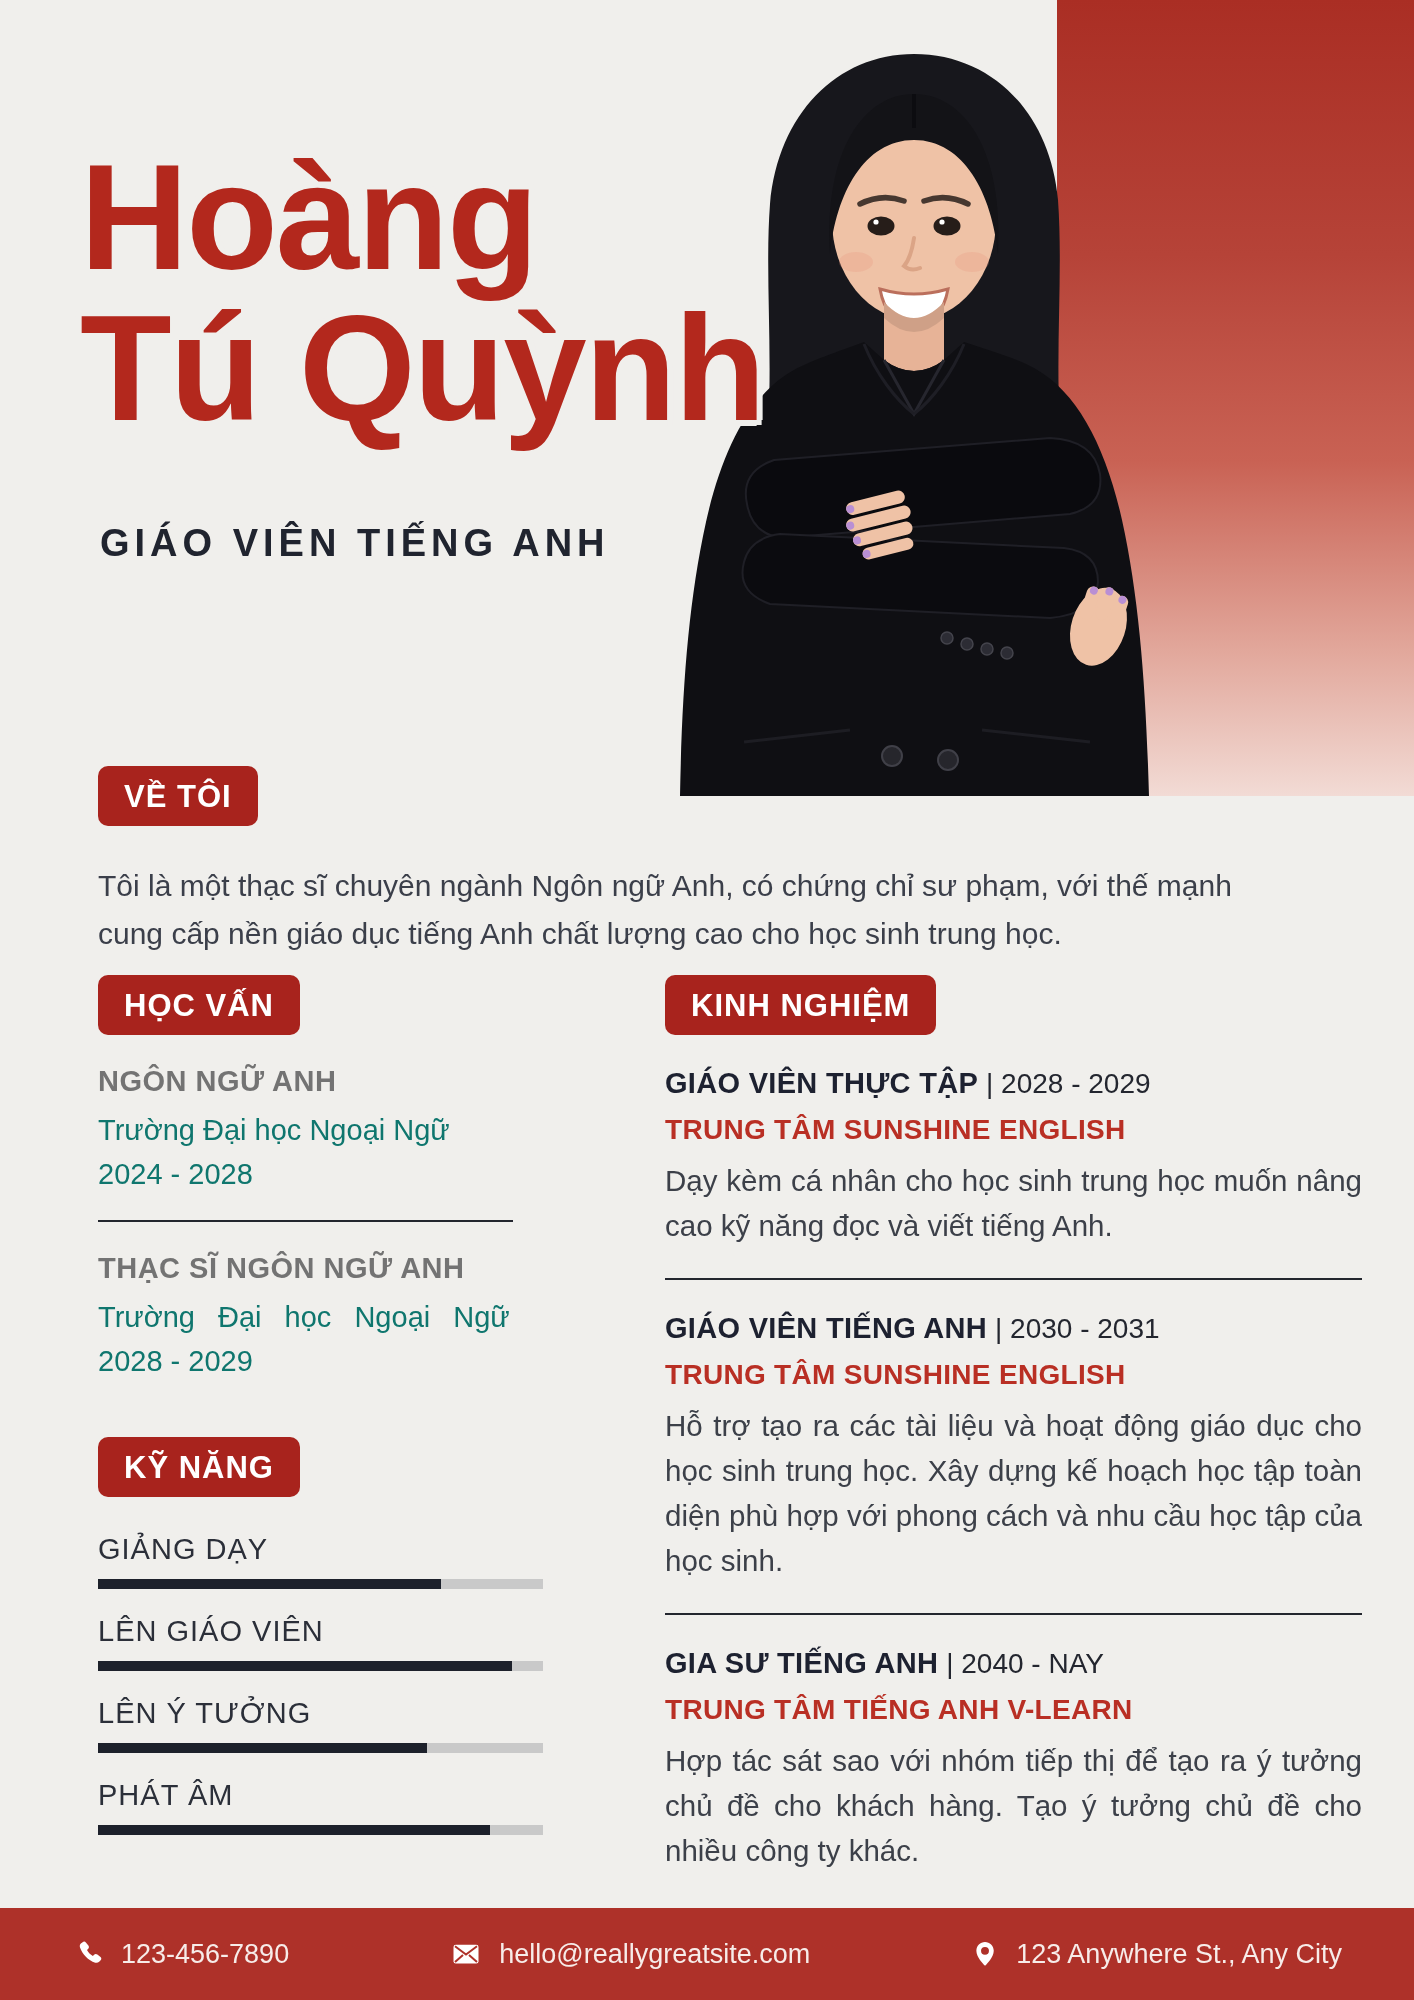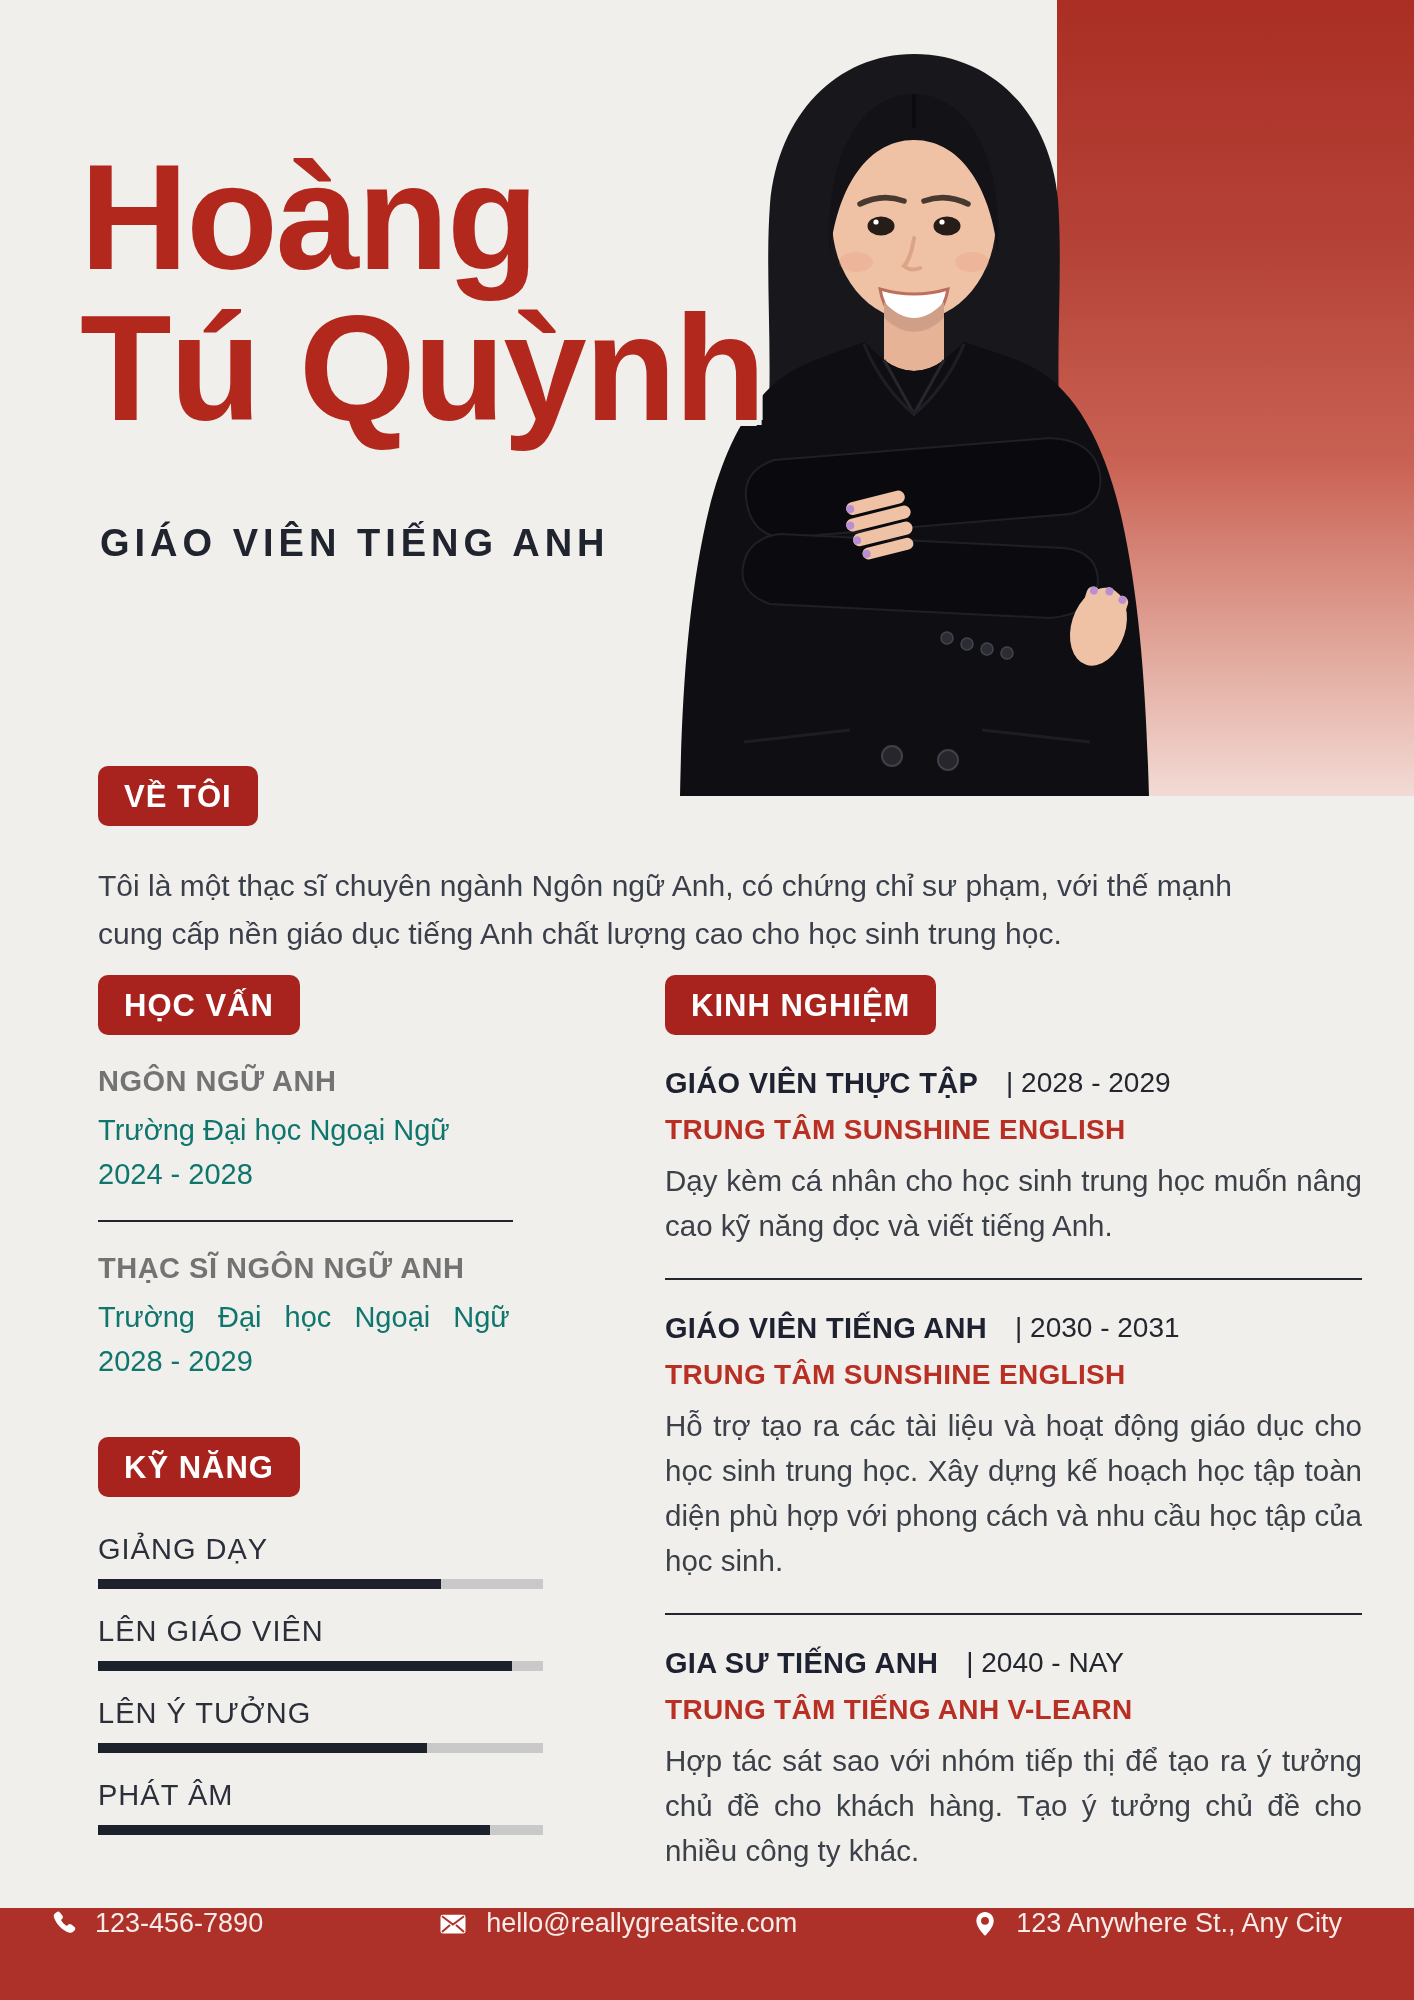--- a/index.html
+++ b/index.html
@@ -112,22 +112,22 @@
     background: #c9c9c9;
   }
   .skill-fill {
     height: 100%;
     background: #1d212b;
   }
 
   .job { margin-top: 32px; }
   .job-title-row {
     display: flex;
-    align-items: flex-start;
-    gap: 28px;
+    align-items: flex-end;
+    gap: 8px;
     white-space: nowrap;
     margin-top: 27px;
   }
   .job-title {
     font-size: 29px;
     font-weight: bold;
     color: #1d2130;
     letter-spacing: 0.3px;
   }
   .job-period {
@@ -149,24 +149,24 @@
     text-align: justify;
   }
   .col-right .divider { width: 100%; margin-top: 30px; }
 
   .footer {
     position: absolute;
     left: 0; bottom: 0;
     width: 100%; height: 92px;
     background: #ae3129;
     display: flex;
-    align-items: flex-start;
+    align-items: center;
     justify-content: space-between;
     box-sizing: border-box;
-    padding: 0 72px 0 48px;
+    padding: 0 72px 0 74px;
     z-index: 8;
   }
   .contact-item {
     display: flex;
     align-items: center;
     gap: 17px;
     color: #f7ece9;
     font-size: 27px;
   }
   .contact-item svg { display: block; }

